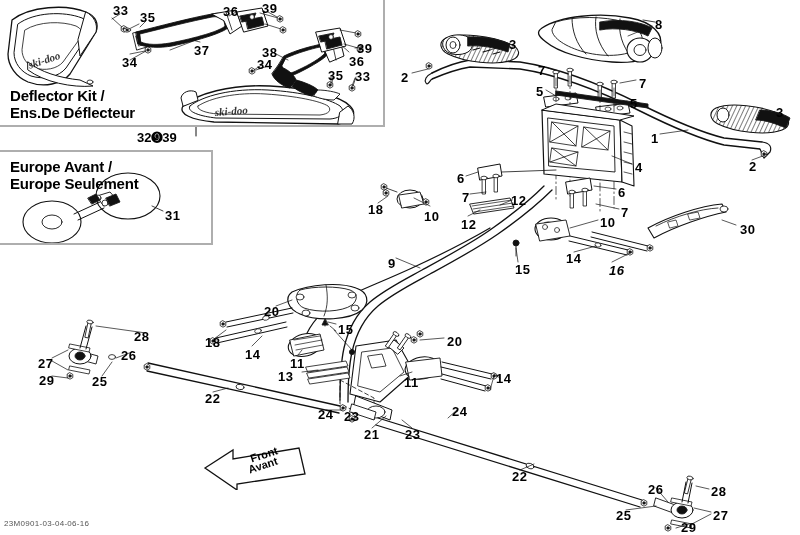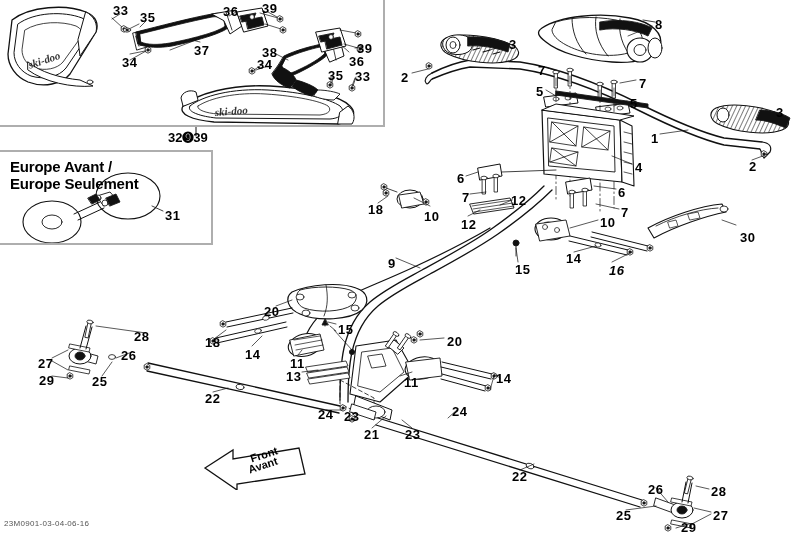--- a/index.html
+++ b/index.html
@@ -527,25 +527,27 @@
         <line x1="689" y1="524" x2="676" y2="528"></line>
       </g>
 
     </g>
   </svg>
 
   <div class="subbox" id="deflector-frame" style="left:-3px;top:-3px;width:388px;height:130px;"></div>
 
   <div class="subbox" id="europe-frame" style="left:-3px;top:150px;width:216px;height:95px;"></div>
 
+  <div class="boxtitle" id="deflector-title" style="left:10px;top:88px;">Deflector Kit /
+Ens.De Déflecteur</div>
 
   <div class="boxtitle" id="europe-title" style="left:10px;top:159px;">Europe Avant /
 Europe Seulement</div>
 
-  <div class="rangelbl" id="range-label" style="left:168px;top:130px;">32➒39</div>
+  <div class="rangelbl" id="range-label" style="left:137px;top:130px;">32➒39</div>
 
   <div id="front-arrow">
     <svg width="104" height="44" viewBox="0 0 104 44">
       <polygon points="2,22 30,4 30,13 96,2 102,28 34,38 34,44" fill="#ffffff" stroke="#111" stroke-width="1.3"></polygon>
     </svg>
     <div class="fatext" style="left:46px;top:8px;">Front</div>
     <div class="fatext" style="left:44px;top:19px;">Avant</div>
   </div>
 
   <div id="callout-host">
@@ -575,37 +577,37 @@
       <div class="lbl" style="left: 749px; top: 160px;">2</div>
       <div class="lbl" style="left: 457px; top: 172px;">6</div>
       <div class="lbl" style="left: 618px; top: 186px;">6</div>
       <div class="lbl" style="left: 462px; top: 191px;">7</div>
       <div class="lbl" style="left: 621px; top: 206px;">7</div>
       <div class="lbl" style="left: 368px; top: 203px;">18</div>
       <div class="lbl" style="left: 424px; top: 210px;">10</div>
       <div class="lbl" style="left: 511px; top: 194px;">12</div>
       <div class="lbl" style="left: 461px; top: 218px;">12</div>
       <div class="lbl" style="left: 600px; top: 216px;">10</div>
-      <div class="lbl" style="left: 740px; top: 231px;">30</div>
+      <div class="lbl" style="left: 740px; top: 223px;">30</div>
       <div class="lbl" style="left: 566px; top: 252px;">14</div>
       <div class="lbl" style="left: 609px; top: 264px; font-style: italic;">16</div>
       <div class="lbl" style="left: 515px; top: 263px;">15</div>
       <div class="lbl" style="left: 388px; top: 257px;">9</div>
       <div class="lbl" style="left: 264px; top: 305px;">20</div>
       <div class="lbl" style="left: 338px; top: 323px;">15</div>
       <div class="lbl" style="left: 134px; top: 330px;">28</div>
       <div class="lbl" style="left: 205px; top: 336px;">18</div>
       <div class="lbl" style="left: 121px; top: 349px;">26</div>
       <div class="lbl" style="left: 245px; top: 348px;">14</div>
       <div class="lbl" style="left: 290px; top: 357px;">11</div>
       <div class="lbl" style="left: 447px; top: 335px;">20</div>
       <div class="lbl" style="left: 38px; top: 357px;">27</div>
       <div class="lbl" style="left: 39px; top: 374px;">29</div>
       <div class="lbl" style="left: 92px; top: 375px;">25</div>
-      <div class="lbl" style="left: 286px; top: 370px;">13</div>
+      <div class="lbl" style="left: 278px; top: 370px;">13</div>
       <div class="lbl" style="left: 404px; top: 376px;">11</div>
       <div class="lbl" style="left: 496px; top: 372px;">14</div>
       <div class="lbl" style="left: 205px; top: 392px;">22</div>
       <div class="lbl" style="left: 318px; top: 408px;">24</div>
       <div class="lbl" style="left: 344px; top: 410px;">23</div>
       <div class="lbl" style="left: 364px; top: 428px;">21</div>
       <div class="lbl" style="left: 405px; top: 428px;">23</div>
       <div class="lbl" style="left: 452px; top: 405px;">24</div>
       <div class="lbl" style="left: 512px; top: 470px;">22</div>
       <div class="lbl" style="left: 648px; top: 483px;">26</div>

